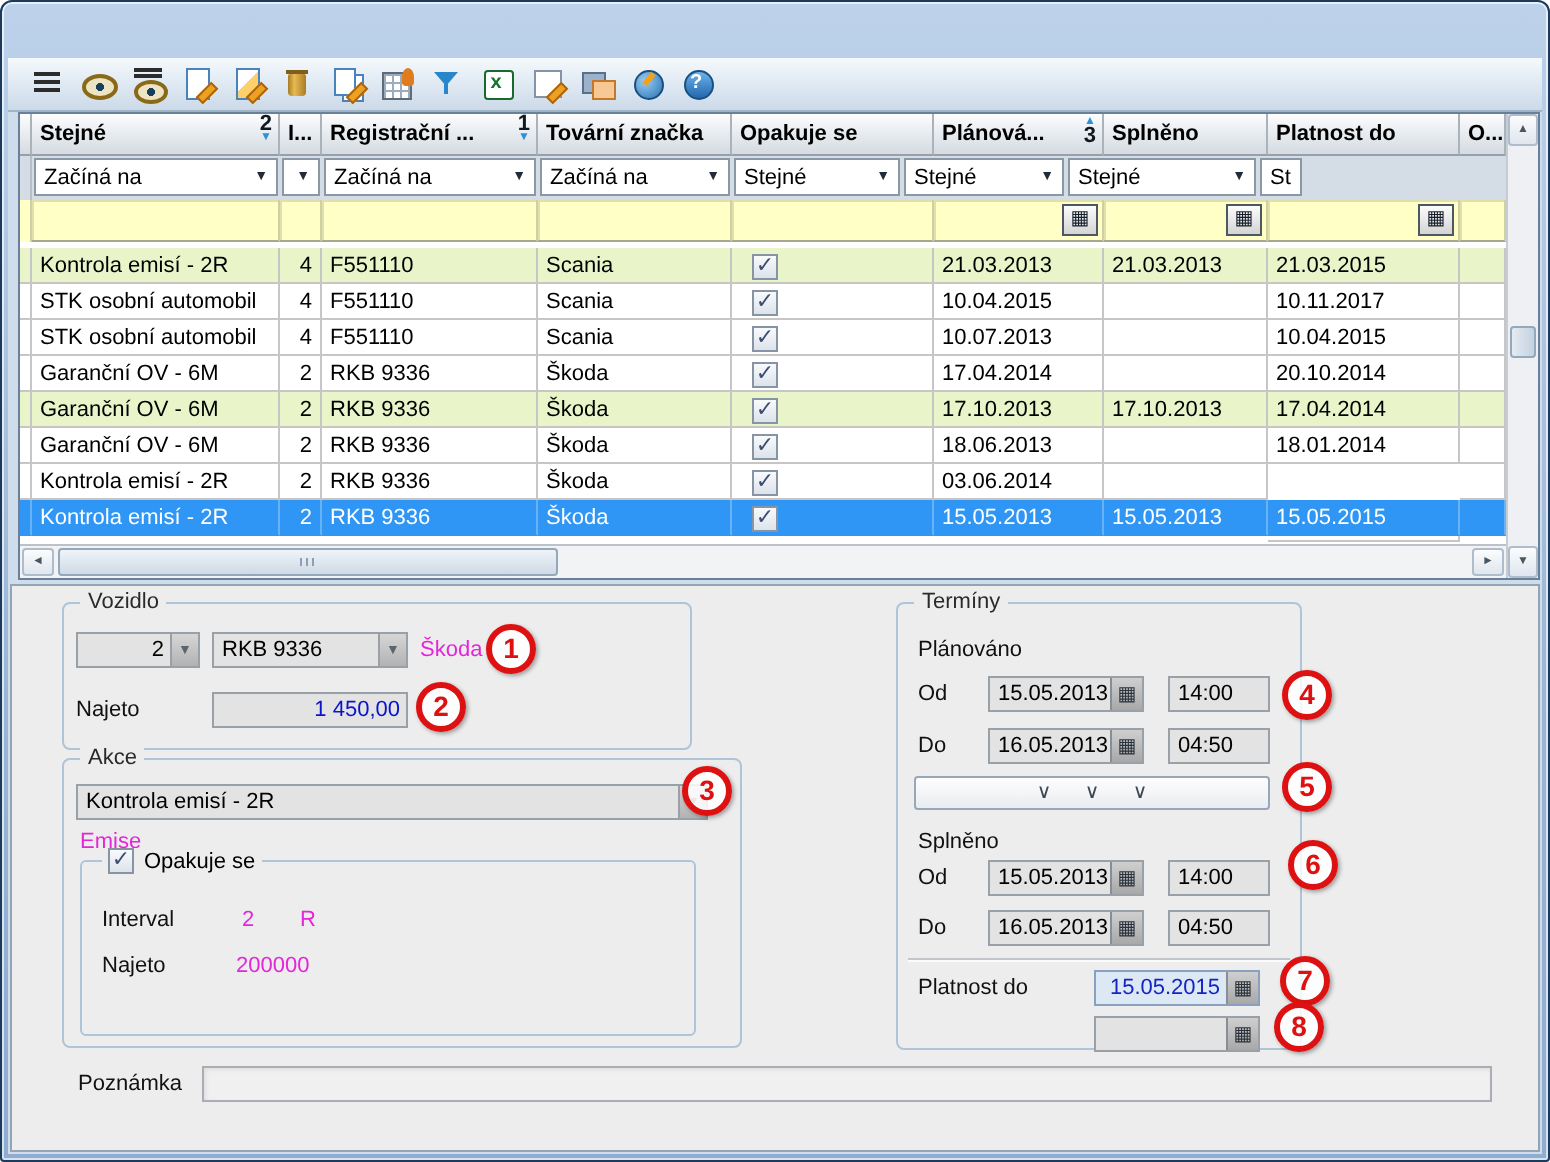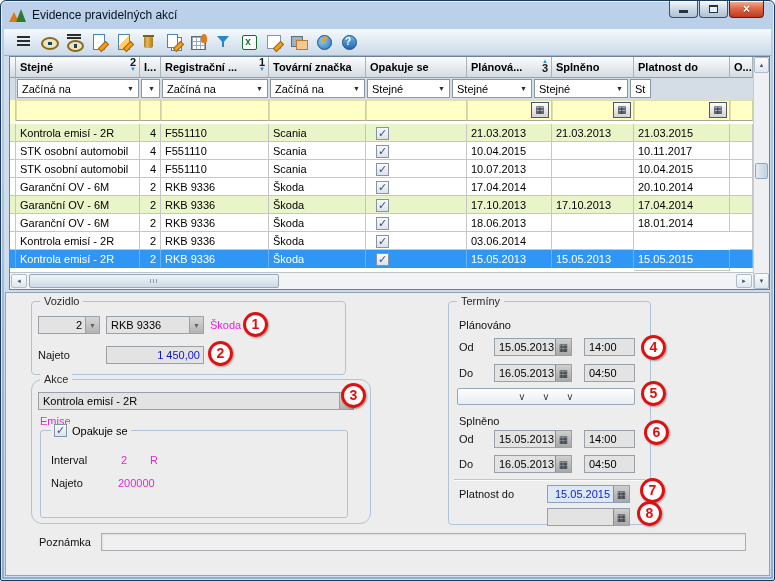--- a/index.html
+++ b/index.html
@@ -126,35 +126,20 @@
   
   .ann{position:absolute;width:25px;height:25px;border:3px solid var(--c-annotation);border-radius:50%;background:rgba(255,255,255,.85);
     color:var(--c-annotation);font:bold 14px/19px "Liberation Sans",sans-serif;text-align:center;
     box-shadow:1px 1px 2px rgba(0,0,0,.35);z-index:50;}
 </style>
 </head>
 <body>
 
 <div class="window">
 
-  <div class="titlebar">
-    <span class="app-icon"></span>
-    <span class="title-text">Evidence pravidelných akcí</span>
-    <span class="win-buttons">
-      <span class="wbtn">
-          <span class="glyph-min"></span>
-        </span>
-      <span class="wbtn">
-          <span class="glyph-restore"></span>
-        </span>
-      <span class="wbtn close">
-          <span>×</span>
-        </span>
-    </span>
-  </div>
 
   <div class="client">
 
     <div class="toolbar">
         <span class="tbtn">
           <i class="ic i-view-list"></i>
         </span>
         <span class="tbtn">
           <i class="ic i-view-eye"></i>
         </span>
@@ -427,21 +412,21 @@
           <span>RKB 9336</span>
           <span class="dbtn">▼</span>
         </div>
         <span class="flabel magenta" style="left:178px;top:14px;">Škoda</span>
         <span class="flabel" style="left:6px;top:44px;">Najeto</span>
         <div class="dfield" style="left:74px;top:44px;width:98px;">
           <span class="num bluetxt">1 450,00</span>
         </div>
       </div>
 
-      <div class="group" style="left:25px;top:86px;width:340px;height:145px;border-radius:11px;">
+      <div class="group" style="left:25px;top:86px;width:340px;height:145px;">
         <span class="legend">Akce</span>
         <div class="dcombo" style="left:6px;top:12px;width:316px;">
           <span>Kontrola emisí - 2R</span>
           <span class="dbtn">▼</span>
         </div>
         <span class="flabel magenta" style="left:8px;top:32px;">Emise</span>
         <div class="group" style="left:8px;top:50px;width:308px;height:88px;border-radius:3px;">
           <span class="formchk" style="left:10px;top:-7px;">
             <span class="chk">✓</span>
             <span>Opakuje se</span>

